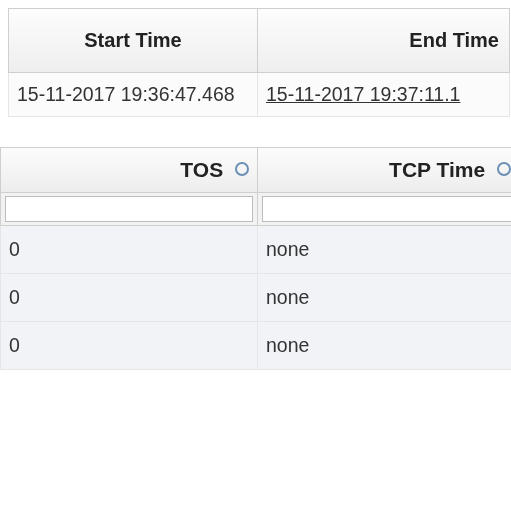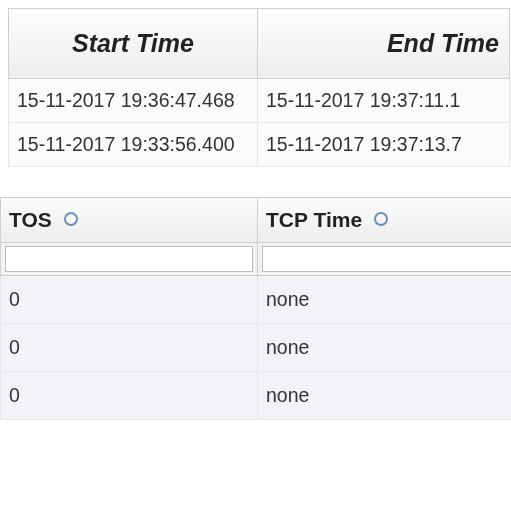--- a/index.html
+++ b/index.html
@@ -15,54 +15,53 @@
   }
   .table1 {
     margin: 8px 0 0 8px;
     border-collapse: separate;
     border-spacing: 0;
   }
   .table1 th {
     background: linear-gradient(#fdfdfd, #eeeeee);
     border: 1px solid #cfcfcf;
     font-weight: bold;
-    font-size: 25px;
+    font-size: 20px;
     padding: 20px 10px;
     text-align: center;
     color: #222;
-    font-style: italic;
   }
   .table1 .th-start { width: 250px; }
   .table1 .th-end   { width: 252px; border-left: none; text-align: right; }
   .table1 td {
     border: 1px solid #e6e6e6;
     border-top: none;
     font-size: 19.5px;
     padding: 10px 8px 10px 8px;
     background: #fbfbfb;
     white-space: nowrap;
     color: #333;
   }
-  .table1 td + td { border-left: none; }
+  .table1 td + td { border-left: none; text-decoration: underline; }
 
   .gap { height: 30px; }
 
   .table2 {
     margin-left: 0;
     border-collapse: separate;
     border-spacing: 0;
     width: 520px;
   }
   .table2 th {
     background: linear-gradient(#fcfcfc, #ededed);
     border: 1px solid #cfcfcf;
     font-weight: bold;
     font-size: 21px;
     padding: 10px 8px;
-    text-align: left;
+    text-align: right;
     color: #222;
   }
   .table2 .th-tos  { width: 258px; }
   .table2 .th-flag { width: 262px; border-left: none; }
   .table2 .filter-row td {
     border: 1px solid #cfcfcf;
     border-top: none;
     padding: 3px 4px;
     background: #f2f2f2;
   }
@@ -104,24 +103,20 @@
     <tr>
       <th class="th-start"><span>Start Time</span></th>
       <th class="th-end"><span>End Time</span></th>
     </tr>
   </thead>
   <tbody>
     <tr>
       <td>15-11-2017 19:36:47.468</td>
       <td>15-11-2017 19:37:11.1</td>
     </tr>
-    <tr>
-      <td>15-11-2017 19:33:56.400</td>
-      <td>15-11-2017 19:37:13.7</td>
-    </tr>
   </tbody>
 </table>
 
 <div class="gap"></div>
 
 <table class="table2">
   <thead>
     <tr>
       <th class="th-tos">
         <span>TOS</span>

